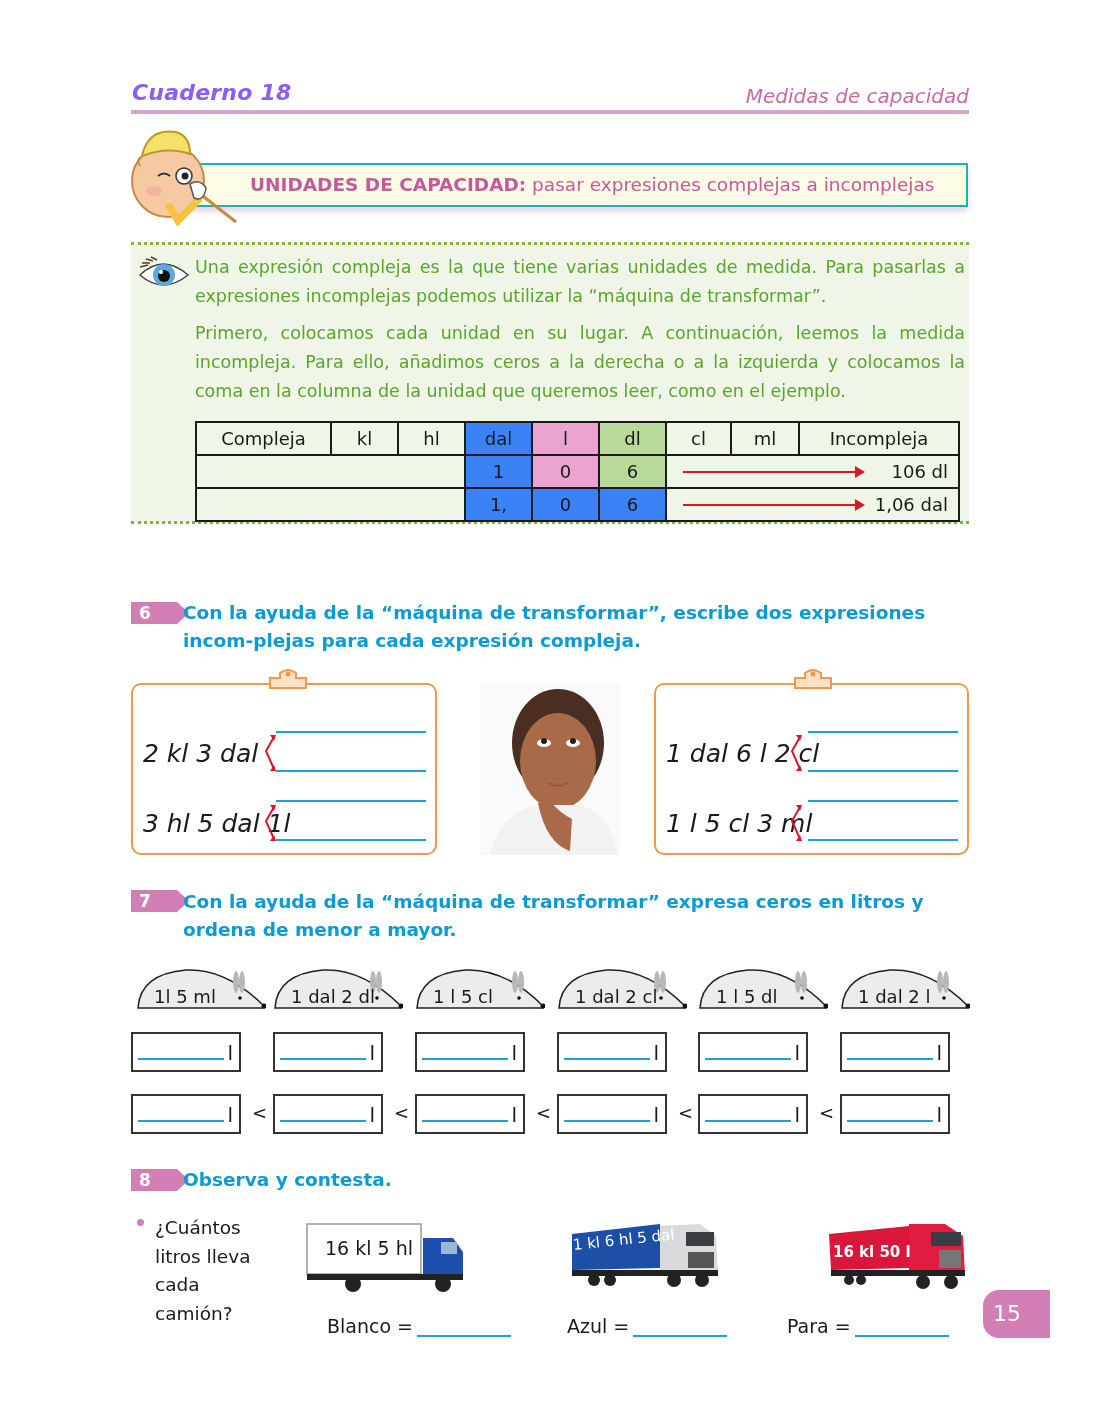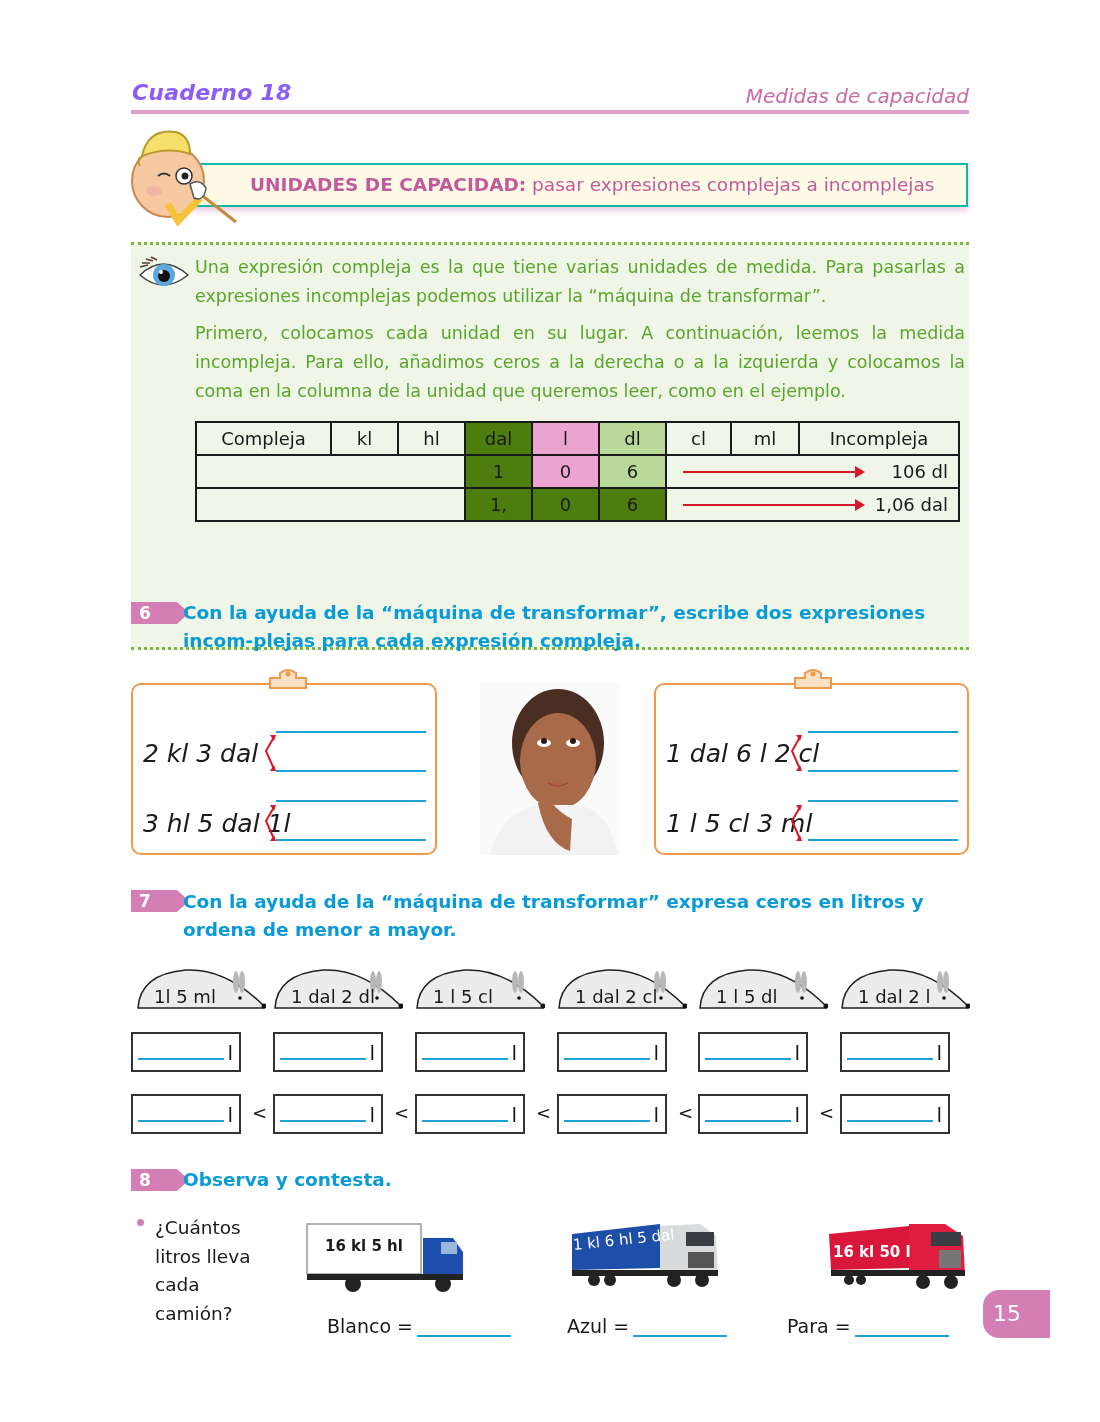--- a/index.html
+++ b/index.html
@@ -13,30 +13,30 @@
   #hdr-right { right: 131px; top: 84px; font-size: 20px; color: #c86aa6; font-style: italic; }
   #hdr-rule { left: 131px; top: 110px; width: 838px; height: 4px; background: #dba3cb; }
 
   
   #banner { left: 170px; top: 163px; width: 798px; height: 44px; background: #fdfbe6; border: 2px solid #14b8a6; box-shadow: 0 4px 6px rgba(200,110,170,0.35); }
   #banner-text { position: absolute; left: 78px; top: 9px; font-size: 18.5px; color: #c25a9c; white-space: nowrap; }
   #banner-text b { font-weight: bold; }
   #mascot { left: 128px; top: 126px; width: 115px; height: 100px; }
 
   
-  #info { left: 131px; top: 242px; width: 838px; height: 408px; background: #eff6e8; border-top: 3px dotted #7ab83e; border-bottom: 3px dotted #7ab83e; }
+  #info { left: 131px; top: 242px; width: 838px; height: 282px; background: #eff6e8; border-top: 3px dotted #7ab83e; border-bottom: 3px dotted #7ab83e; }
   #eye-icon { position: absolute; left: 5px; top: 10px; width: 54px; height: 38px; }
   .info-p { position: absolute; left: 64px; width: 770px; color: #5aa52a; font-size: 17.5px; line-height: 29px; text-align: justify; }
   #info-p1 { top: 8px; }
   #info-p2 { top: 74px; }
 
   
   #conv-table { position: absolute; left: 64px; top: 176px; border-collapse: collapse; font-size: 18px; color: #1a1a1a; }
   #conv-table td { border: 2px solid #1a1a1a; height: 33px; text-align: center; padding: 0; }
-  .c-dal { background: #4d7c0f; }
+  .c-dal { background: #3b82f6; }
   .c-l { background: #eba3cf; }
   .c-dl { background: #b8d99a; }
   .c-inc { text-align: right !important; padding-right: 10px !important; position: relative; }
   .arrow { position: absolute; left: 16px; top: 15px; width: 180px; height: 2px; background: #d7182a; }
   .arrow::after { content: ""; position: absolute; right: -2px; top: -5px; border-left: 10px solid #d7182a; border-top: 6px solid transparent; border-bottom: 6px solid transparent; }
 
   
   .ex-num { position: absolute; width: 46px; height: 22px; background: #d37fb6; color: #fff; font-weight: bold; font-size: 17px; line-height: 22px; padding-left: 8px; }
   .ex-num::after { content: ""; position: absolute; right: -12px; top: 0; border-left: 12px solid #d37fb6; border-top: 11px solid transparent; border-bottom: 11px solid transparent; }
   .ex-title { position: absolute; left: 183px; width: 790px; color: #0a9ad6; font-weight: bold; font-size: 18.5px; line-height: 28px; }
@@ -307,21 +307,21 @@
 </div>
 
 <svg class="truck" style="left:305px; top:1222px;" width="162" height="72" viewBox="0 0 162 72">
   <rect x="2" y="2" width="114" height="50" fill="#fff" stroke="#999" stroke-width="1.5"></rect>
   <path d="M118 16 L148 16 L158 30 L158 56 L118 56Z" fill="#1f4fae"></path>
   <rect x="136" y="20" width="16" height="12" fill="#9bb7d9"></rect>
   <rect x="2" y="52" width="156" height="6" fill="#222"></rect>
   <circle cx="48" cy="62" r="8" fill="#222"></circle>
     <circle cx="138" cy="62" r="8" fill="#222"></circle>
 </svg>
-<div class="abs" style="left:325px; top:1237px; font-size:15px;font-weight:bold;">16 kl 5 hl</div>
+<div class="abs" style="left:325px; top:1237px; font-size:19px;">16 kl 5 hl</div>
 
 <svg class="truck" style="left:570px; top:1220px;" width="152" height="70" viewBox="0 0 152 70">
   <path d="M2 14 L90 4 L90 48 L2 50Z" fill="#1d4ea8"></path>
   <path d="M90 6 L130 4 L146 16 L148 54 L90 54Z" fill="#d9dadc"></path>
   <rect x="116" y="12" width="28" height="14" fill="#3a3d42"></rect>
   <rect x="118" y="32" width="26" height="16" fill="#555"></rect>
   <rect x="2" y="50" width="146" height="6" fill="#222"></rect>
   <circle cx="24" cy="60" r="6" fill="#222"></circle>
     <circle cx="40" cy="60" r="6" fill="#222"></circle>
     <circle cx="104" cy="60" r="7" fill="#222"></circle>

